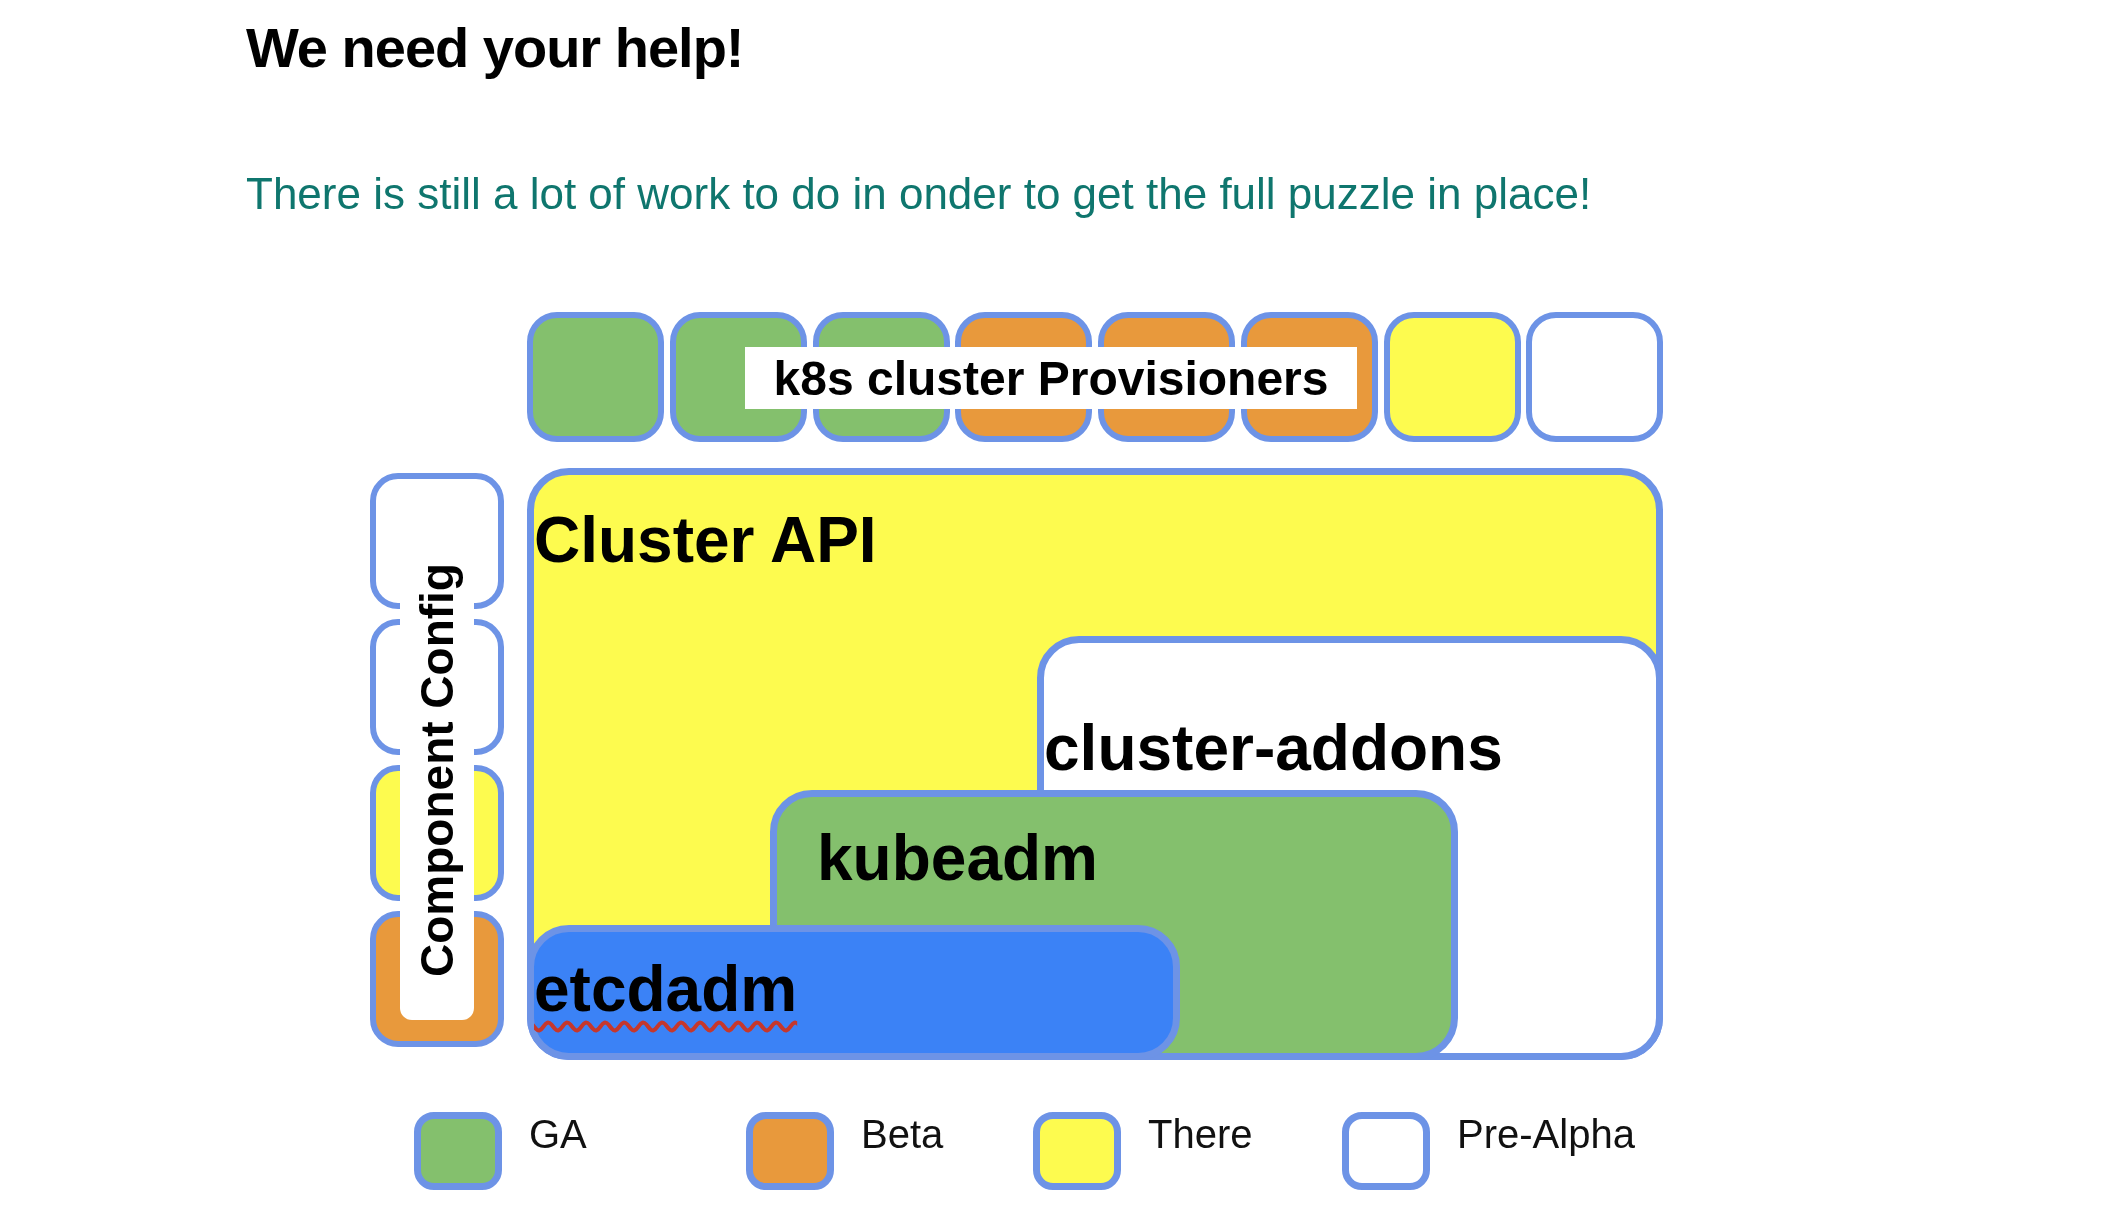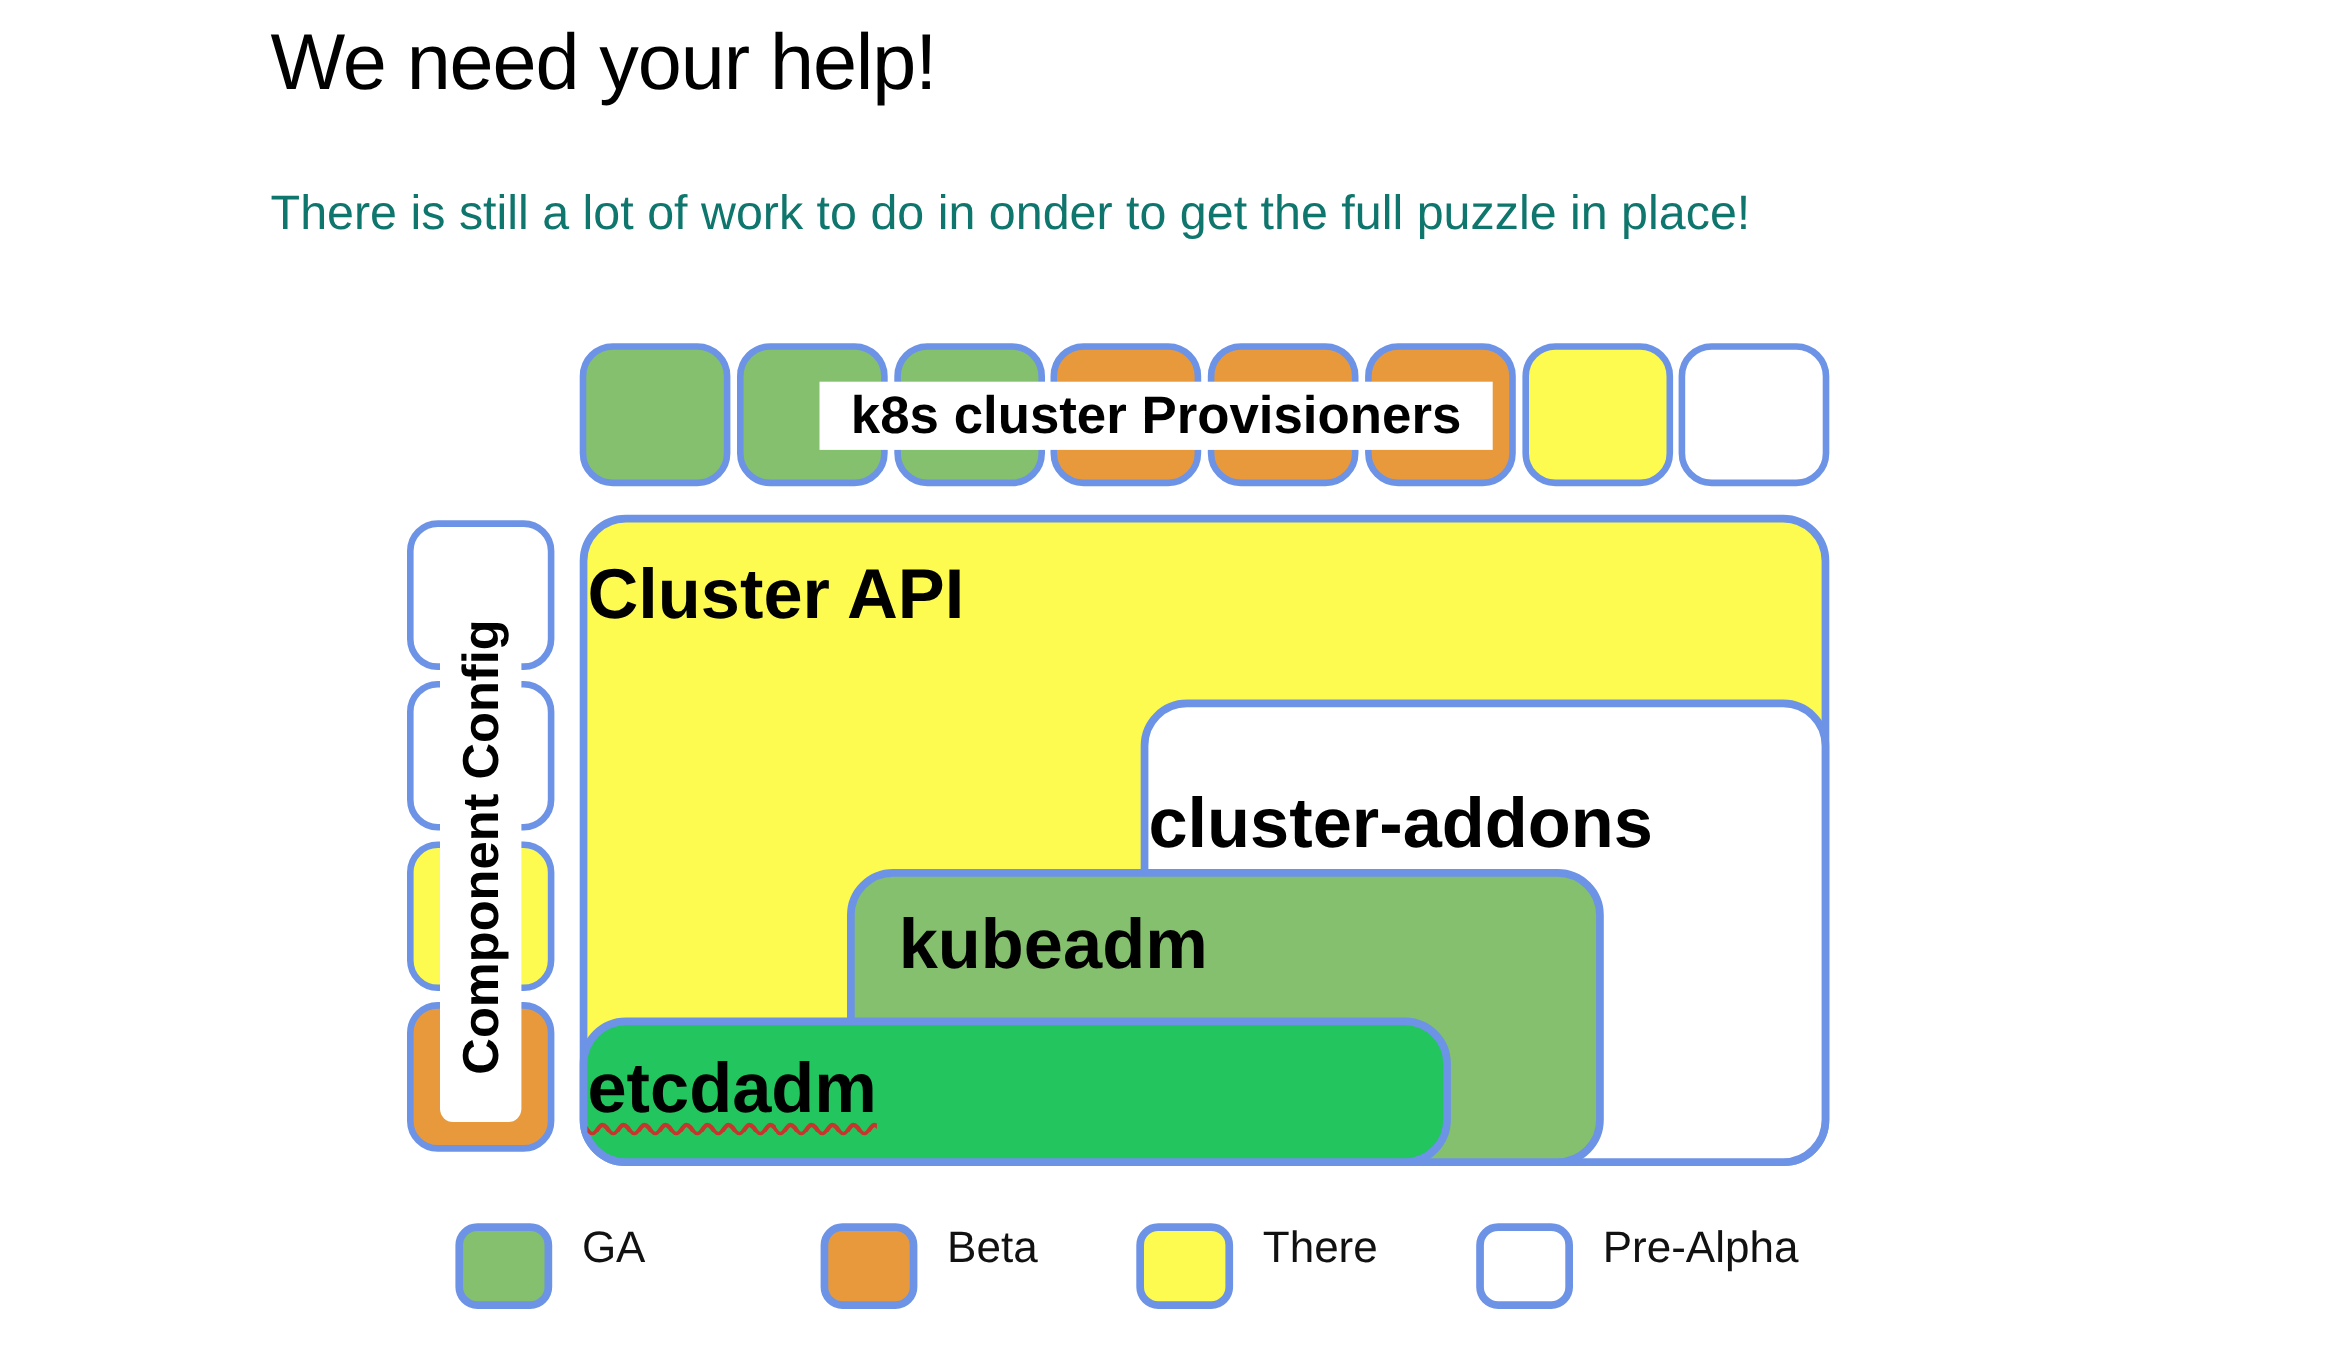--- a/index.html
+++ b/index.html
@@ -7,21 +7,21 @@
     position:relative;
     width:2126px;height:1228px;
     background:#ffffff;
     overflow:hidden;
     font-family:"Liberation Sans", sans-serif;
     color:#000;
   }
   
   .title{
     position:absolute;left:246px;top:16px;
-    font-size:72px;font-weight:400;letter-spacing:-1px;
+    font-size:56px;font-weight:700;letter-spacing:-1px;
     line-height:1.15;color:#000;
   }
   .subtitle{
     position:absolute;left:246px;top:168px;
     font-size:44px;font-weight:400;color:#0f766e;
     line-height:1.2;
   }
   
   .blk{
     position:absolute;box-sizing:border-box;
@@ -47,21 +47,21 @@
   }
   .cc-label span{
     transform:rotate(-90deg);white-space:nowrap;
     font-size:46px;font-weight:700;
   }
   
   .bigbox{border-radius:42px;}
   .box-cluster-api{left:527px;top:468px;width:1136px;height:592px;background:#FDFB4F;}
   .box-cluster-addons{left:1037px;top:636px;width:626px;height:424px;background:#fff;}
   .box-kubeadm{left:770px;top:790px;width:688px;height:270px;background:#84C06D;}
-  .box-etcdadm{left:527px;top:925px;width:792px;height:135px;background:#22c55e;}
+  .box-etcdadm{left:527px;top:925px;width:653px;height:135px;background:#3b82f6;}
   .box-label{
     width:100%;text-align:left;
     font-size:64px;font-weight:700;white-space:nowrap;
   }
   .pt-capi{padding-top:28px;}
   .pt-addons{padding-top:36px;margin-top:32px;}
   .pt-kubeadm{padding-top:24px;padding-left:40px;}
   .pt-etcdadm{padding-top:20px;}
   .misspelled{
     text-decoration-line:underline;

